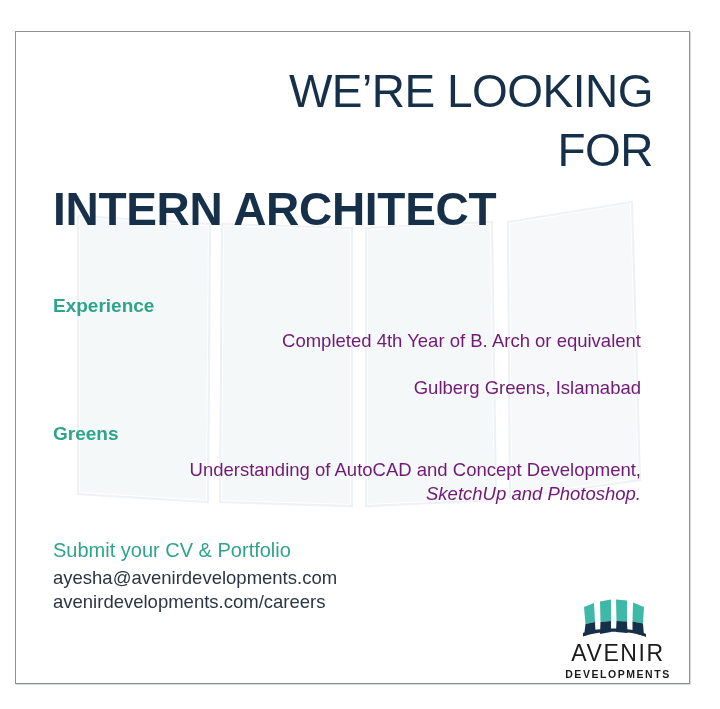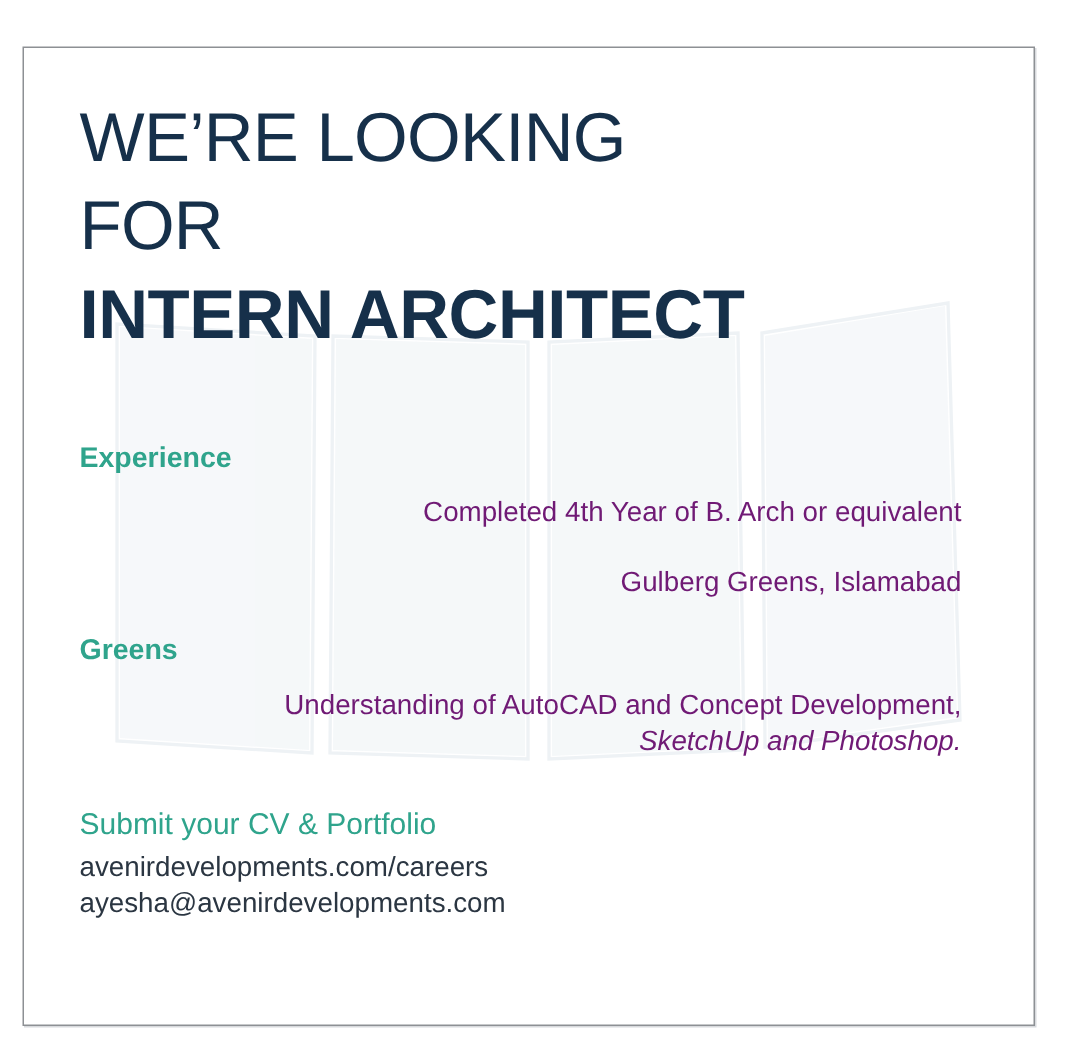--- a/index.html
+++ b/index.html
@@ -48,20 +48,21 @@
   .headline {
     color: #16304a;
     letter-spacing: -0.5px;
     margin: 0;
   }
   .hl-line1, .hl-line2 {
     font-size: 46px;
     font-weight: 400;
     line-height: 1.28;
     white-space: nowrap;
+    text-align: right;
   }
   .hl-line3 {
     font-size: 46px;
     font-weight: 700;
     line-height: 1.30;
     letter-spacing: -0.3px;
     white-space: nowrap;
   }
 
   .sections { margin-top: 54px; }
@@ -179,20 +180,43 @@
         <p class="sec-body">
           <span>Understanding of AutoCAD and Concept Development,</span>
           <span class="l2">SketchUp and Photoshop.</span>
         </p>
       </div>
 
     </div>
 
     <div class="submit-block">
       <p class="submit-head">Submit your CV &amp; Portfolio</p>
+      <p class="submit-line">ayesha@avenirdevelopments.com</p>
       <p class="submit-line">avenirdevelopments.com/careers</p>
-      <p class="submit-line">ayesha@avenirdevelopments.com</p>
     </div>
 
   </div>
 
+  <div id="logo">
+    <svg id="logo-mark" viewBox="0 0 148 88" xmlns="http://www.w3.org/2000/svg">
+
+      <g>
+
+        <path d="M6 26 L26 18 L28 56 L9 60 Z" fill="#3fb9a7"></path>
+        <path d="M9 60 L28 56 L29 76 L6 84 Z" fill="#16304a"></path>
+
+        <path d="M38 15 L60 11 L60 54 L39 56 Z" fill="#3fb9a7"></path>
+        <path d="M39 56 L60 54 L60 76 L38 80 Z" fill="#16304a"></path>
+
+        <path d="M70 11 L92 13 L92 55 L71 54 Z" fill="#3fb9a7"></path>
+        <path d="M71 54 L92 55 L93 78 L70 76 Z" fill="#16304a"></path>
+
+        <path d="M104 17 L126 26 L124 59 L103 55 Z" fill="#3fb9a7"></path>
+        <path d="M103 55 L124 59 L126 84 L103 77 Z" fill="#16304a"></path>
+      </g>
+
+      <path d="M4 78 C36 66, 100 66, 130 80 L130 86 C100 72, 36 72, 4 85 Z" fill="#16304a"></path>
+    </svg>
+    <p class="logo-word">AVENIR</p>
+    <p class="logo-sub">DEVELOPMENTS</p>
+  </div>
 
 </div>
 
 </body></html>

